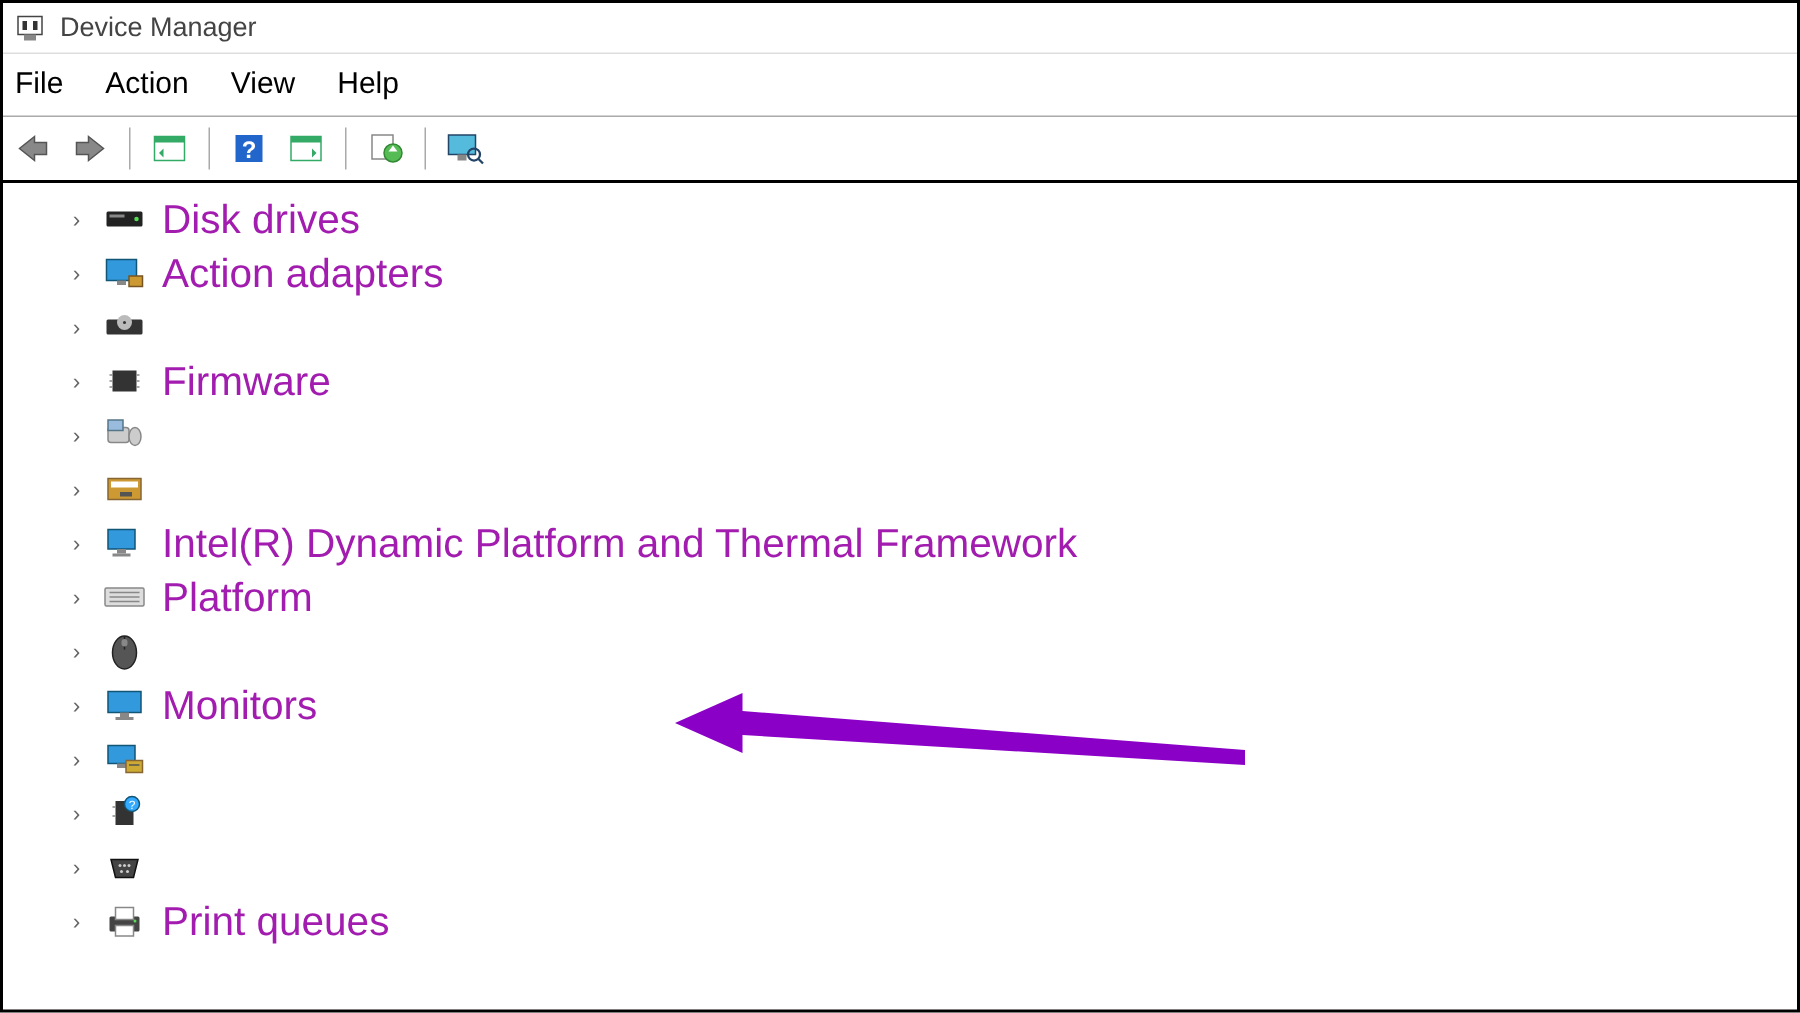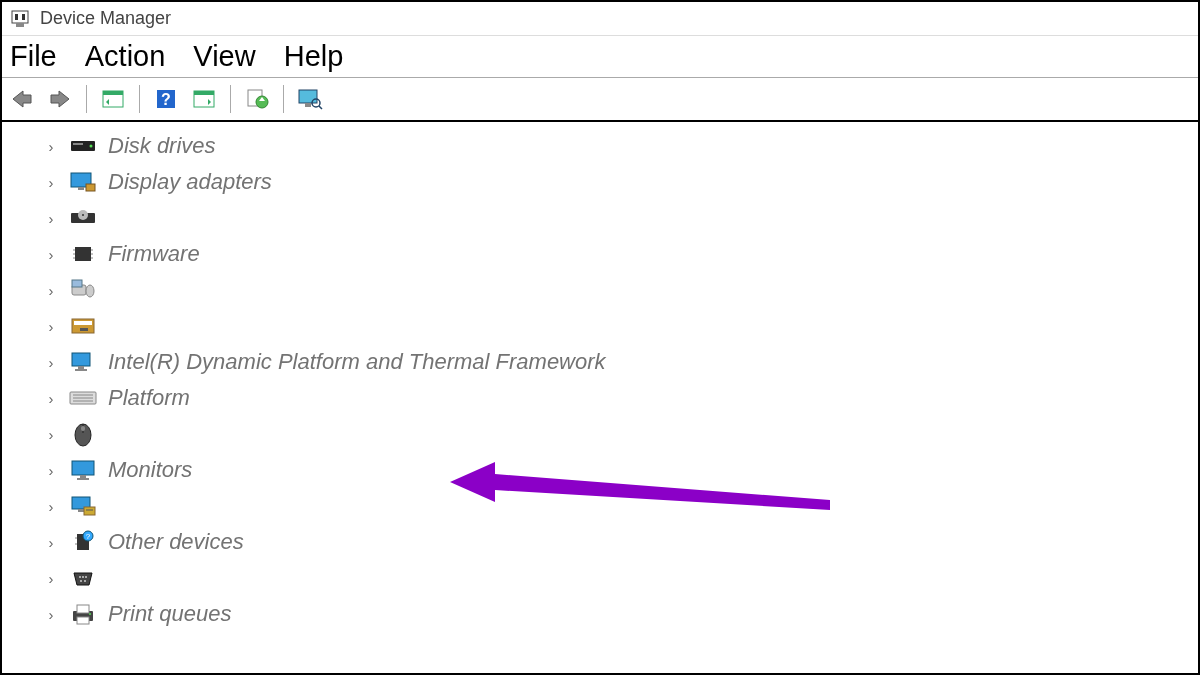--- a/index.html
+++ b/index.html
@@ -32,21 +32,21 @@
     }
     .menubar {
       display: flex;
       gap: 28px;
       padding: 6px 8px;
       border-bottom: 1px solid #aaa;
       height: 42px;
       align-items: center;
     }
     .menubar .menu-item {
-      font-size: 29px;
+      font-size: 20px;
       color: #000;
       cursor: default;
     }
     .toolbar {
       display: flex;
       align-items: center;
       gap: 10px;
       padding: 6px 6px;
       border-bottom: 2px solid #000;
       height: 44px;
@@ -84,23 +84,22 @@
     }
     .tree-item .dev-icon {
       width: 30px;
       height: 24px;
       display: flex;
       align-items: center;
       justify-content: center;
       margin-right: 10px;
     }
     .tree-item .label {
-      font-size: 22px;
-      color: #737373;
-      font-style: italic;
+      font-size: 27px;
+      color: #a21caf;
     }
     .arrow-annotation {
       position: absolute;
       left: 450px;
       top: 462px;
       pointer-events: none;
     }
   </style>
 </head>
 <body>
@@ -192,21 +191,21 @@
 
   <div class="tree-item">
     <span class="expand">›</span>
     <span class="dev-icon">
       <svg width="26" height="20" viewBox="0 0 26 20">
           <rect x="1" y="1" width="20" height="14" fill="#39d" stroke="#157"></rect>
           <rect x="8" y="15" width="6" height="3" fill="#888"></rect>
           <rect x="16" y="12" width="9" height="7" fill="#c93" stroke="#752"></rect>
         </svg>
     </span>
-    <span class="label">Display adapters</span>
+    <span class="label">Action adapters</span>
   </div>
 
   <div class="tree-item">
     <span class="expand">›</span>
     <span class="dev-icon">
       <svg width="26" height="18" viewBox="0 0 26 18">
           <rect x="1" y="4" width="24" height="10" fill="#333" rx="1"></rect>
           <circle cx="13" cy="6" r="5" fill="#bbb"></circle>
           <circle cx="13" cy="6" r="1" fill="#333"></circle>
         </svg>
@@ -315,21 +314,20 @@
     <span class="expand">›</span>
     <span class="dev-icon">
       <svg width="24" height="24" viewBox="0 0 24 24">
           <rect x="6" y="4" width="12" height="16" fill="#333"></rect>
           <line x1="4" y1="8" x2="6" y2="8" stroke="#888"></line>
           <line x1="4" y1="14" x2="6" y2="14" stroke="#888"></line>
           <circle cx="17" cy="6" r="5" fill="#3af" stroke="#157"></circle>
           <text x="17" y="9" font-size="8" fill="#fff" text-anchor="middle">?</text>
         </svg>
     </span>
-    <span class="label">Other devices</span>
   </div>
 
   <div class="tree-item">
     <span class="expand">›</span>
     <span class="dev-icon">
       <svg width="24" height="22" viewBox="0 0 24 22">
           <path d="M3,6 L21,6 L18,18 L6,18 Z" fill="#444" stroke="#111"></path>
           <circle cx="9" cy="10" r="1" fill="#ccc"></circle>
           <circle cx="12" cy="10" r="1" fill="#ccc"></circle>
           <circle cx="15" cy="10" r="1" fill="#ccc"></circle>

